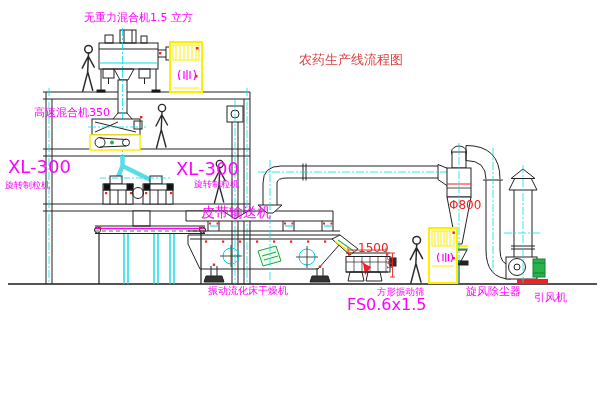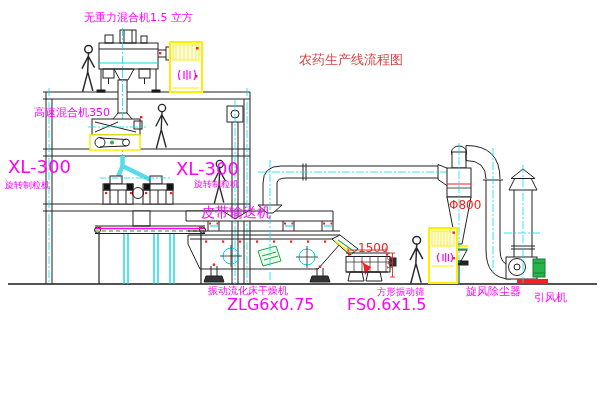--- a/index.html
+++ b/index.html
@@ -274,21 +274,20 @@
 
 <div class="lbl" style="left:8px;top:158px;font-size:18px;">XL-300</div>
 <div class="lbl" style="left:5px;top:181px;font-size:9px;">旋转制粒机</div>
 
 <div class="lbl" style="left:176px;top:160px;font-size:18px;">XL-300</div>
 <div class="lbl" style="left:194px;top:180px;font-size:9px;">旋转制粒机</div>
 
 <div class="lbl" style="left:155px;top:205px;font-size:14px;margin-left:46px;">皮带输送机</div>
 
 <div class="lbl" style="left:208px;top:286px;font-size:10px;">振动流化床干燥机</div>
-<div class="lbl" style="left:227px;top:297px;font-size:16px;">ZLG6x0.75</div>
 
 <div class="lbl" style="left:357px;top:287px;font-size:9.5px;margin-left:20px;">方形振动筛</div>
 <div class="lbl" style="left:337px;top:297px;font-size:16px;margin-left:10px;">FS0.6x1.5</div>
 
 <div class="lbl" style="left:466px;top:286px;font-size:11px;">旋风除尘器</div>
 <div class="lbl" style="left:534px;top:292px;font-size:11px;">引风机</div>
 
 <div class="lbl dim" style="left:449px;top:177px;font-size:12px;margin-top:22px;">Φ800</div>
 <div class="lbl dim" style="left:358px;top:242px;font-size:12px;">1500</div>
 <div class="lbl dim vert" style="left:385px;top:256px;font-size:7px;">541</div>

